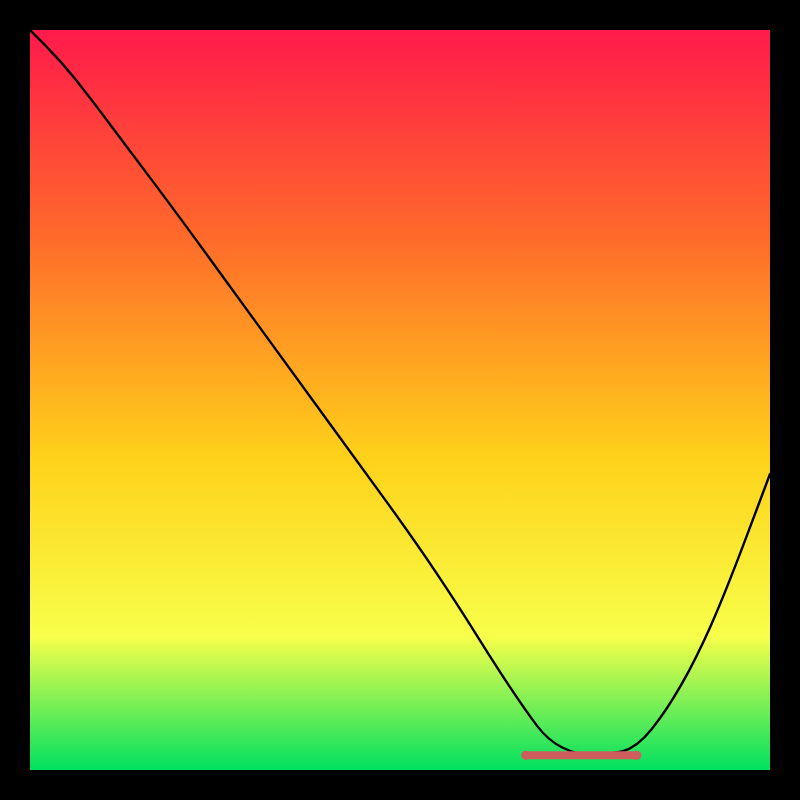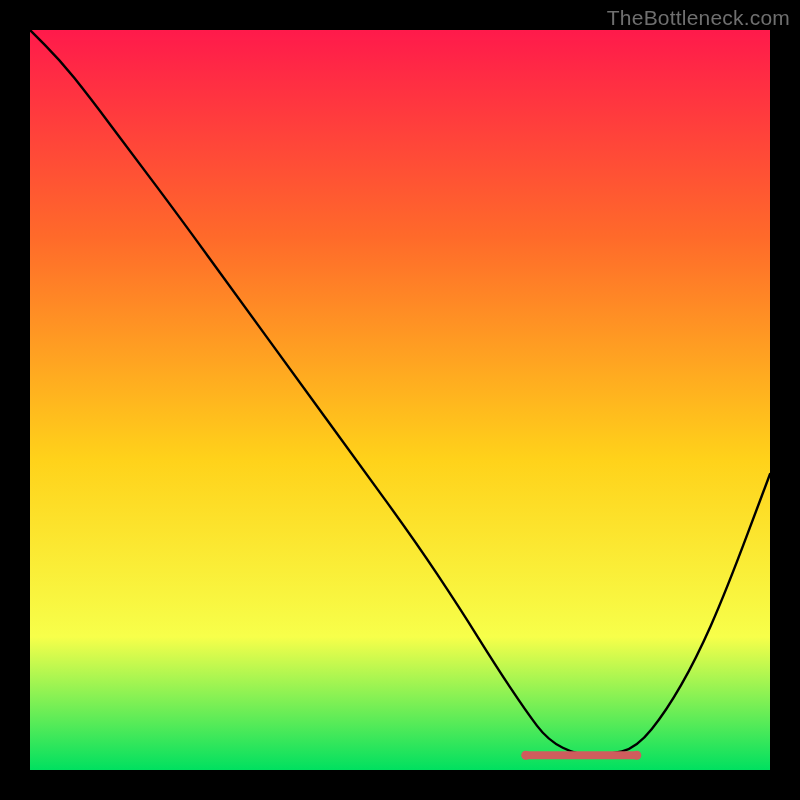--- a/index.html
+++ b/index.html
@@ -37,21 +37,20 @@
     width: 100%;
     height: 100%;
     display: block;
   }
 </style>
 </head>
 <body>
 
 <div class="frame">
 
-  <div class="watermark">TheBottleneck.com</div>
 
   <div class="plot">
     <svg viewBox="0 0 740 740" preserveAspectRatio="none">
       <defs>
         <linearGradient id="bg-grad" x1="0" y1="0" x2="0" y2="1">
           <stop id="g0" offset="0%" stop-color="#ff1a4b"></stop>
           <stop id="g1" offset="28%" stop-color="#ff6a2a"></stop>
           <stop id="g2" offset="58%" stop-color="#ffd21a"></stop>
           <stop id="g3" offset="82%" stop-color="#f7ff4a"></stop>
           <stop id="g4" offset="100%" stop-color="#00e060"></stop>

